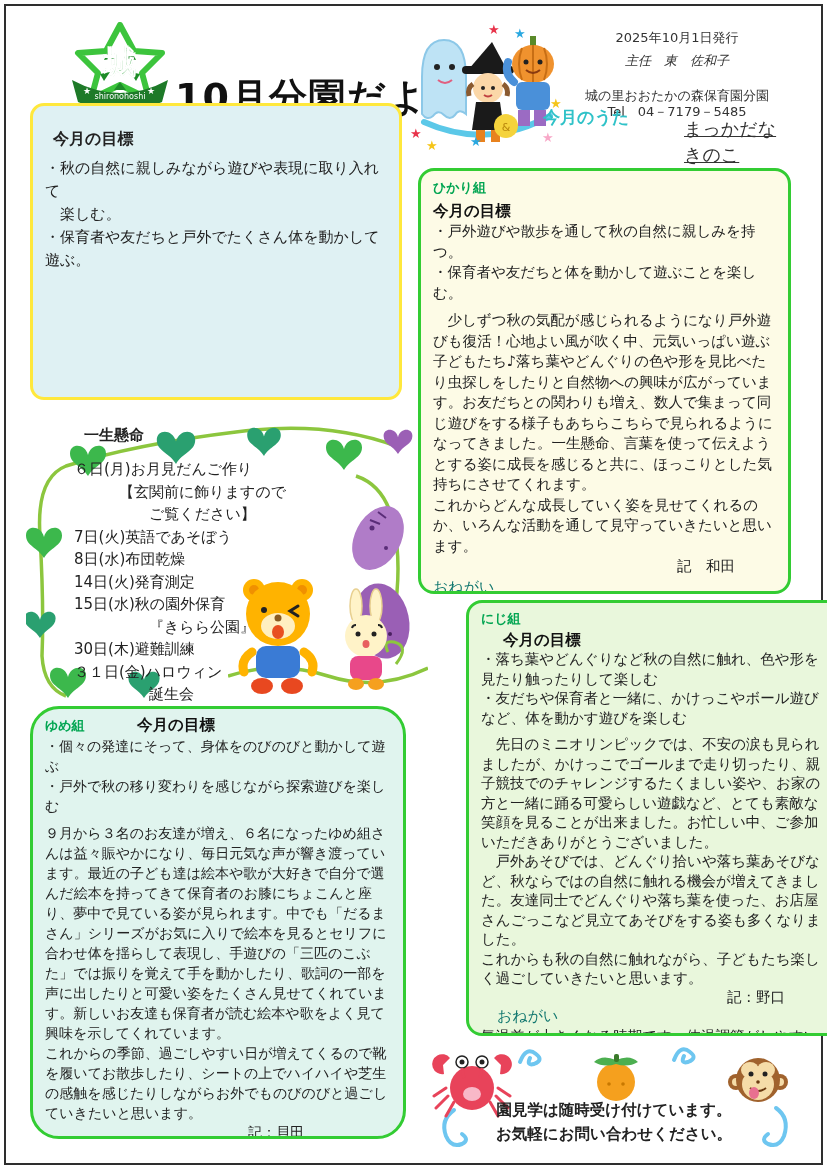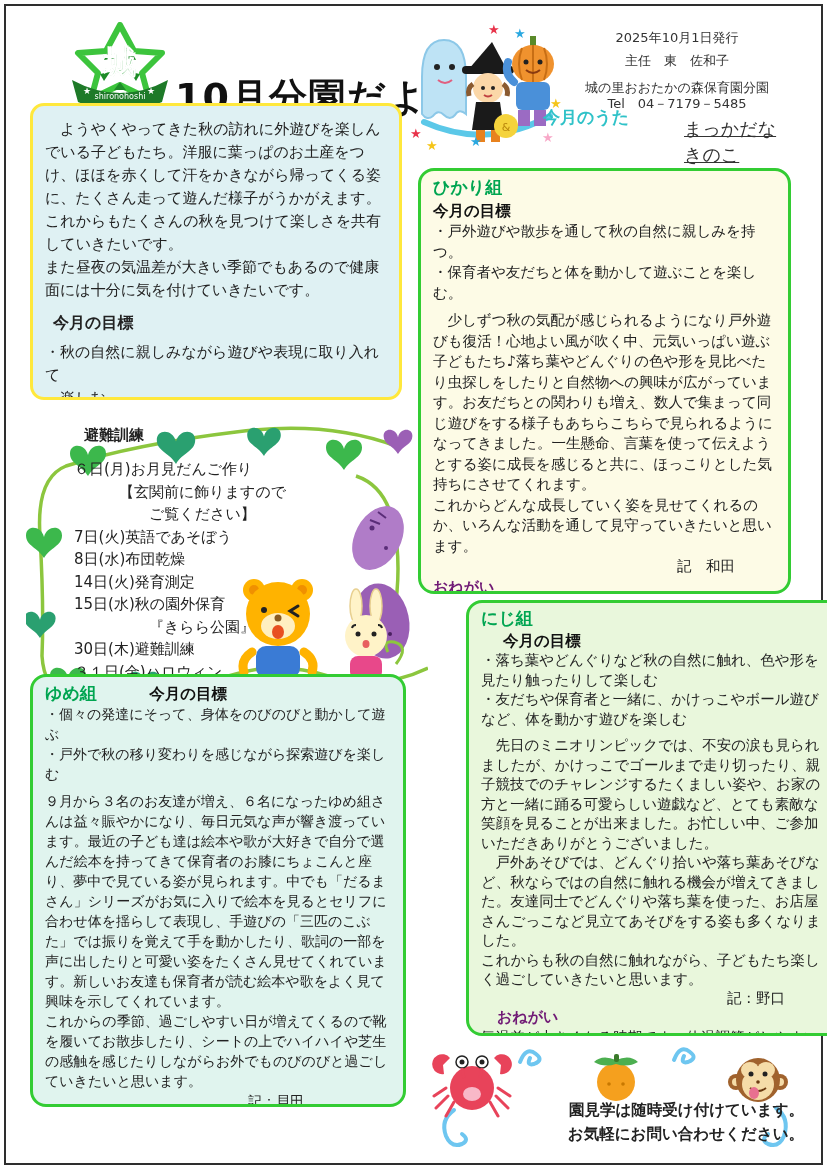--- a/index.html
+++ b/index.html
@@ -7,55 +7,55 @@
         font-family:"DejaVu Sans","Liberation Sans",sans-serif;color:#222;}
   .frame{position:absolute;left:4px;top:4px;right:4px;bottom:4px;border:2px solid #2e2e2e;pointer-events:none;}
   .abs{position:absolute;}
   .ml{white-space:pre-line;}
   
   .logo{left:56px;top:22px;width:128px;height:88px;}
   .page-title{left:175px;top:47px;font-size:38px;font-weight:bold;color:#111;letter-spacing:1px;}
   .halloween{left:410px;top:22px;width:152px;height:130px;}
   .header-info{left:565px;top:30px;width:224px;text-align:center;font-size:13px;color:#333;line-height:16px;}
   .header-info .row1{margin-bottom:7px;}
-  .header-info .row2{margin-bottom:11px;}
+  .header-info .row2{margin-bottom:19px;font-style:italic;}
   .song-label{left:543px;top:106px;font-size:17px;font-weight:bold;color:#2FC2C8;}
   .song-lines{left:684px;top:116px;font-size:18px;color:#333;line-height:26px;text-decoration:underline;}
   
   .intro-box{left:30px;top:103px;width:372px;height:297px;background:#DFF1F3;border:3px solid #FFE83C;
              border-radius:14px;box-sizing:border-box;padding:12px 10px 8px 12px;font-size:15px;line-height:23px;overflow:hidden;}
   .intro-box h2{font-size:16px;margin:9px 0 7px 8px;}
   
   .schedule{left:26px;top:416px;width:396px;height:296px;}
   .schedule .deco{position:absolute;left:0;top:0;width:100%;height:100%;}
   .schedule h2{position:absolute;left:58px;top:10px;font-size:15px;margin:0;color:#222;}
   .schedule .items{position:absolute;left:48px;top:42px;font-size:15px;line-height:22.5px;}
   .bear-deco{left:228px;top:568px;width:200px;height:142px;}
   
   .cbox{border:3px solid #33CC33;border-radius:16px;box-sizing:border-box;
         padding:6px 11px 6px 12px;font-size:14.5px;line-height:20.5px;overflow:hidden;}
-  .yume-box{left:30px;top:674px;width:376px;height:433px;background:#E0F4EE;line-height:20px;font-size:14px;}
+  .yume-box{left:30px;top:706px;width:376px;height:433px;background:#E0F4EE;line-height:20px;font-size:14px;border-radius:29px;}
   .hikari-box{left:418px;top:168px;width:373px;height:426px;background:#FDFBE6;}
   .niji-box{left:418px;top:600px;width:381px;height:436px;background:#E9F7DC;line-height:19.5px;margin-left:48px;}
-  .class-label{color:#00A551;font-weight:bold;font-size:17px;}
+  .class-label{color:#00A551;font-weight:bold;font-size:13px;}
   .goal-head{font-weight:bold;font-size:15.5px;color:#111;}
   .cbox .body{margin-top:7px;}
   .sig{text-align:right;}
-  .yume-box .sig{padding-right:88px;}
+  .yume-box .sig{padding-right:88px;font-family:Liberation Serif, serif;}
   .hikari-box .sig{padding-right:42px;}
   .niji-box .sig{padding-right:48px;margin-top:-1px;}
-  .req-head{font-weight:bold;font-size:15px;color:#701a75;}
+  .req-head{font-weight:normal;font-size:15px;color:#0f766e;}
   .niji-box .req-head{margin-left:16px;}
   .yume-head .goal-head{margin-left:48px;}
   .hikari-box .goal-head{display:block;margin-top:2px;}
   .niji-box .goal-head{display:block;margin-left:22px;margin-top:2px;}
   
   .footer{left:424px;top:1040px;width:380px;height:122px;}
   .footer .deco{position:absolute;left:0;top:0;width:100%;height:100%;}
-  .footer .lines{position:absolute;left:0;right:0;top:58px;text-align:right;
+  .footer .lines{position:absolute;left:0;right:0;top:58px;text-align:center;
                  font-size:15.5px;font-weight:bold;color:#222;line-height:24px;}
 </style>
 </head>
 <body>
 
 <div class="page">
   <div class="frame"></div>
 
   <svg class="abs logo" viewBox="0 0 128 88">
     <path d="M64 3 L78 29 L106 31 L86 51 L93 77 L64 63 L35 77 L42 51 L22 31 L50 29 Z" fill="#ffffff" stroke="#3CC43C" stroke-width="6" stroke-linejoin="round"></path>
@@ -129,22 +129,20 @@
     <div class="row2">主任　東　佐和子</div>
     <div>城の里おおたかの森保育園分園</div>
     <div>Tel　04－7179－5485</div>
   </div>
 
   <div class="abs song-label">今月のうた</div>
   <div class="abs song-lines ml">まっかだな
 きのこ</div>
 
   <section class="abs intro-box">
-    <div class="ml">　ようやくやってきた秋の訪れに外遊びを楽しんでいる子どもたち。洋服に葉っぱのお土産をつけ、ほほを赤くして汗をかきながら帰ってくる姿に、たくさん走って遊んだ様子がうかがえます。これからもたくさんの秋を見つけて楽しさを共有していきたいです。
-また昼夜の気温差が大きい季節でもあるので健康面には十分に気を付けていきたいです。</div>
     <h2>今月の目標</h2>
     <div class="ml">・秋の自然に親しみながら遊びや表現に取り入れて
 　楽しむ。
 ・保育者や友だちと戸外でたくさん体を動かして遊ぶ。</div>
   </section>
 
   <section class="abs schedule">
     <svg class="deco" viewBox="0 0 396 296">
       <path d="M370 30 Q300 4 210 16 Q110 28 40 50 Q10 62 14 120 Q18 190 16 240 Q18 272 40 280" stroke="#8CC63E" stroke-width="3.5" fill="none"></path>
       <path d="M330 60 q30 10 38 50 q8 40 0 90" stroke="#8CC63E" stroke-width="3.5" fill="none"></path>
@@ -180,21 +178,21 @@
       <g>
         <ellipse cx="352" cy="122" rx="23" ry="34" transform="rotate(28 352 122)" fill="#B07CC8"></ellipse>
         <ellipse cx="356" cy="205" rx="27" ry="38" transform="rotate(-12 356 205)" fill="#9A5FB5"></ellipse>
         <circle cx="346" cy="112" r="2.5" fill="#5A2D78"></circle>
           <circle cx="360" cy="132" r="2" fill="#5A2D78"></circle>
         <circle cx="350" cy="196" r="2.5" fill="#4A2060"></circle>
           <circle cx="364" cy="218" r="2" fill="#4A2060"></circle>
         <path d="M344 104 l10 4 M352 96 l8 6" stroke="#5A2D78" stroke-width="2"></path>
       </g>
     </svg>
-    <h2>避難訓練</h2>
+    <h2>一生懸命</h2>
     <div class="items ml">６日(月)お月見だんご作り
 　　　【玄関前に飾りますので
 　　　　　ご覧ください】
 7日(火)英語であそぼう
 8日(水)布団乾燥
 14日(火)発育測定
 15日(水)秋の園外保育
 　　　　　『きらら公園』
 30日(木)避難訓練
 ３１日(金)ハロウィン

